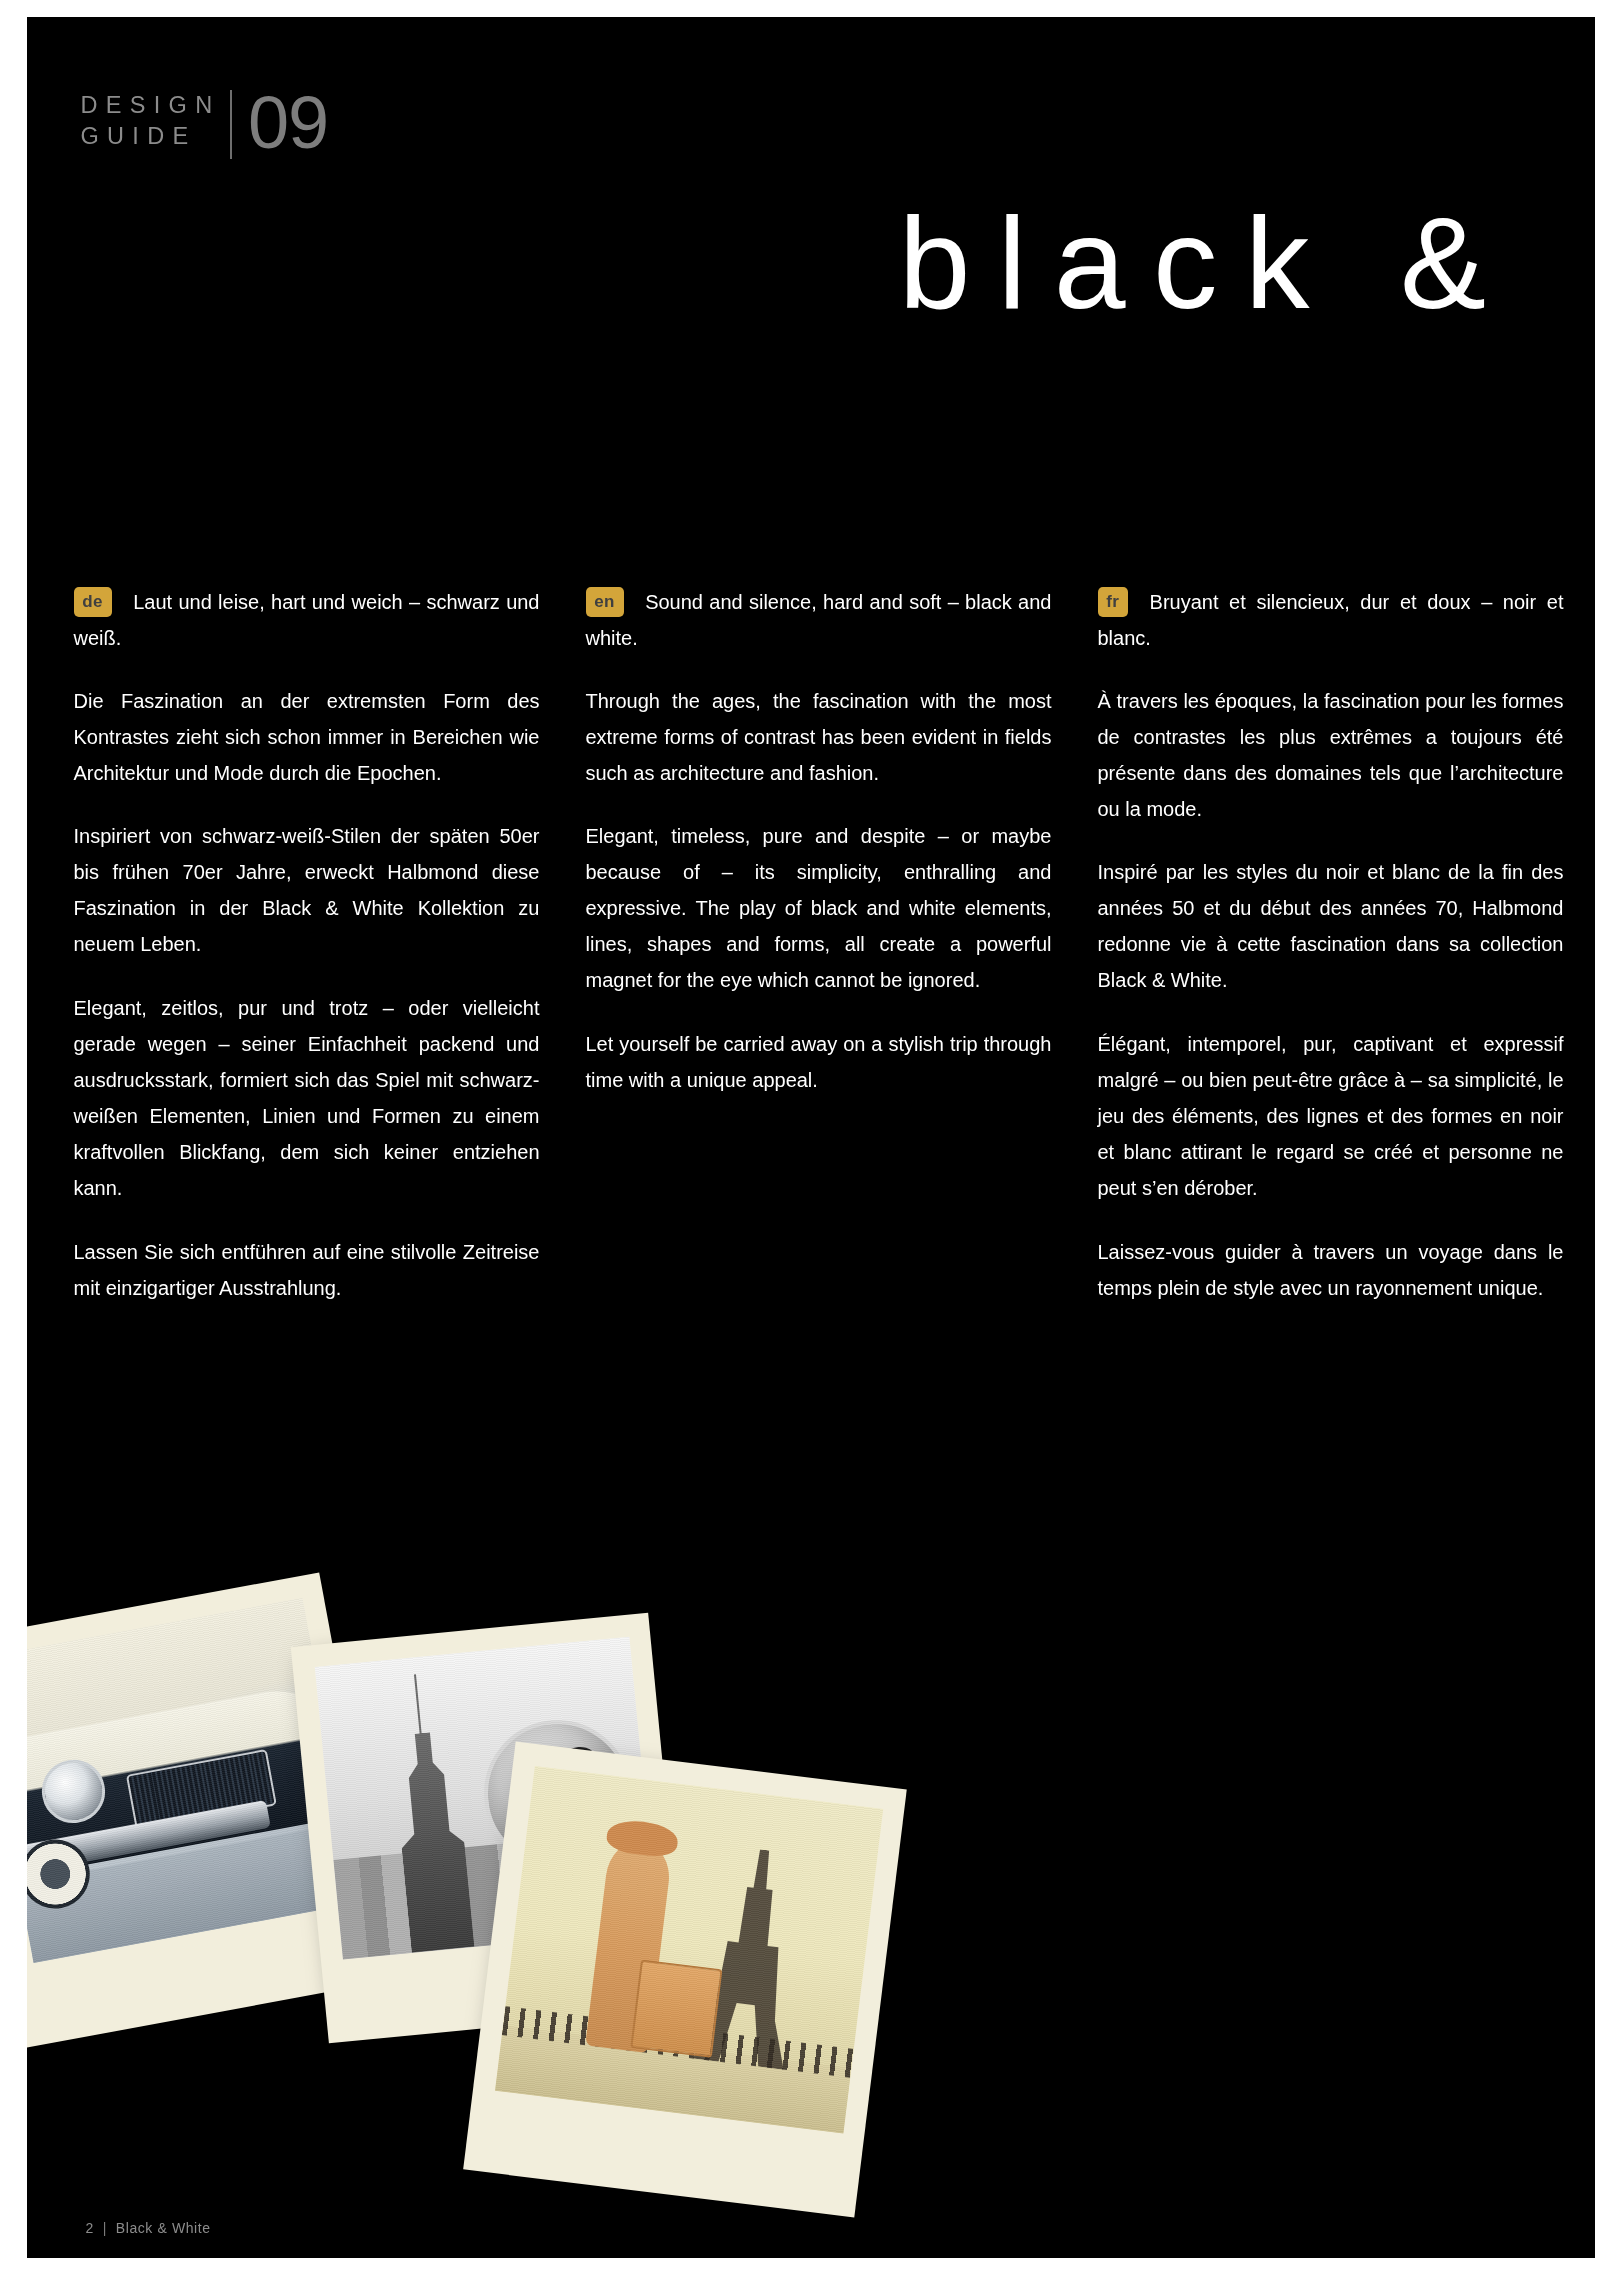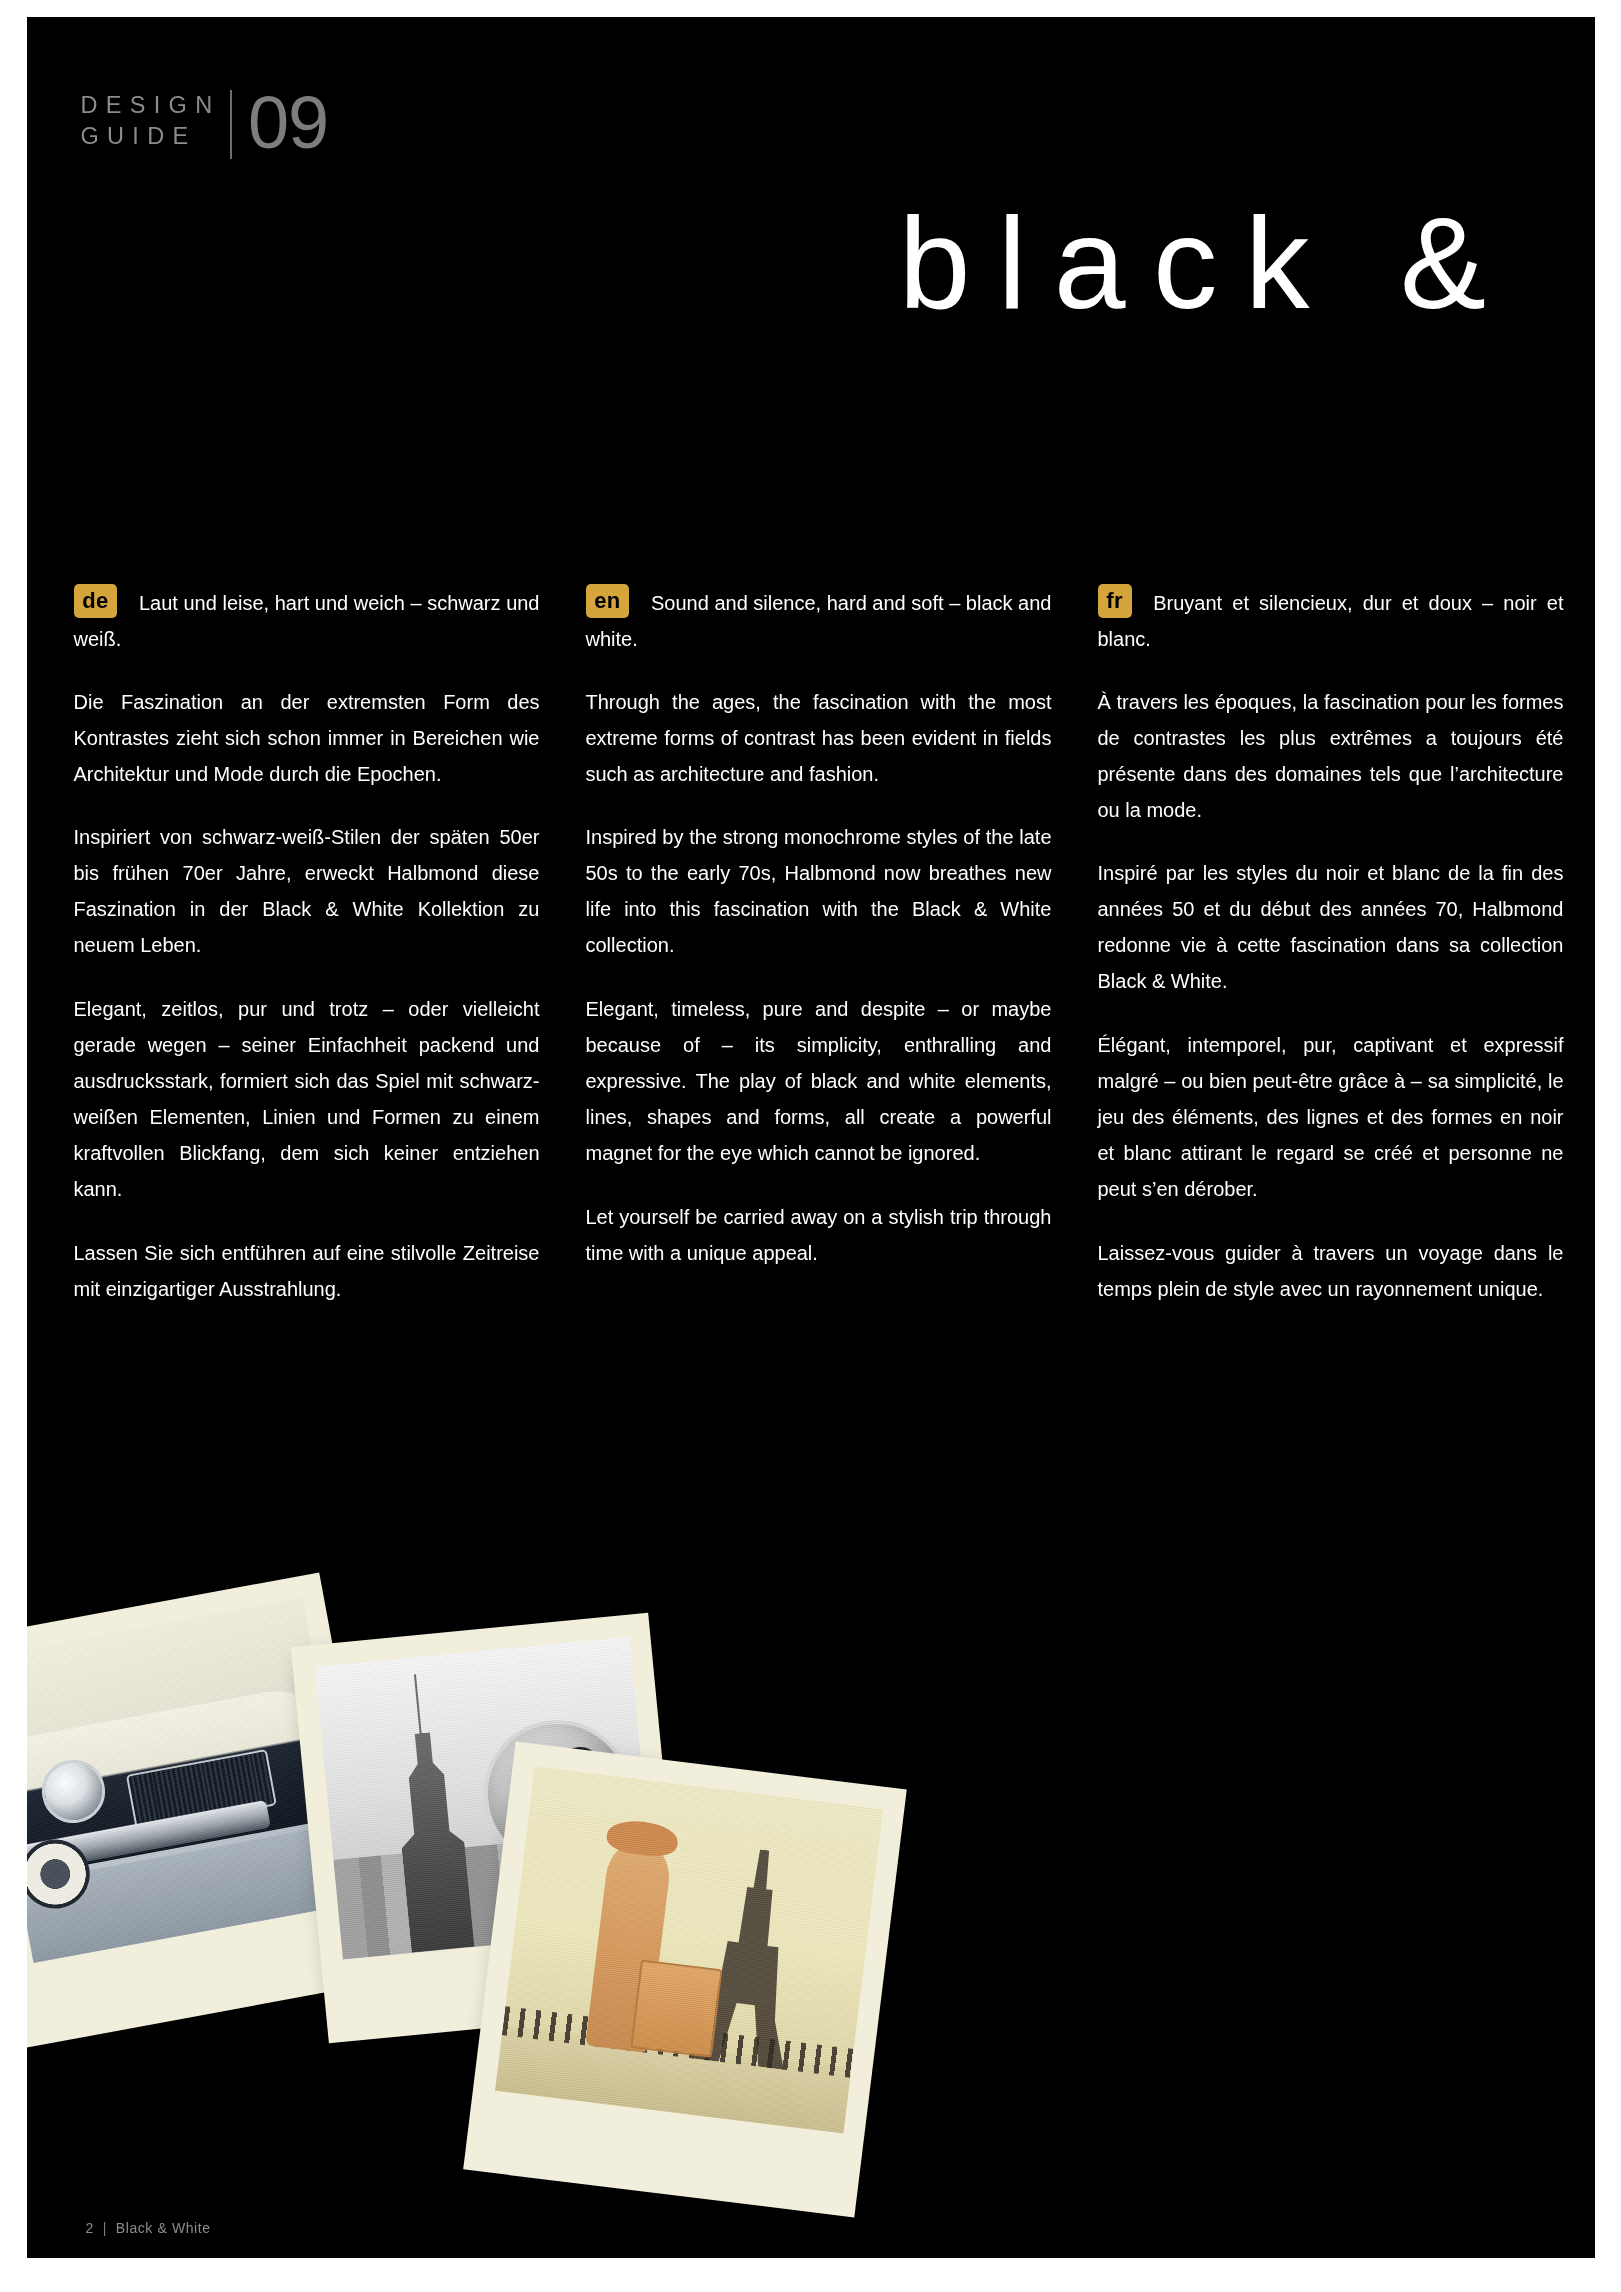--- a/index.html
+++ b/index.html
@@ -93,22 +93,22 @@
     font-weight:300;
     hyphens:none;
   }
   .col p.last{ margin-bottom:0;margin-top:28px; }
   
   .col p{ text-align-last:left; }
 
   .lang-badge{
     display:inline-block;
     background:#d3a53a;
-    color:#000000;
-    font-size:22px;
+    color:#404040;
+    font-size:17px;
     font-weight:700;
     line-height:1;
     padding:5.9px 8.8px 6.9px 8.8px;
     border-radius:4.9px;
     vertical-align:2px;
     margin-right:21.6px;
     letter-spacing:0.3px;
   }
 
   
@@ -301,21 +301,20 @@
         <p><span class="lang-badge">de</span><span>Laut und leise, hart und weich – schwarz und weiß.</span></p>
         <p>Die Faszination an der extremsten Form des Kontrastes zieht sich schon immer in Bereichen wie Architektur und Mode durch die Epochen.</p>
         <p>Inspiriert von schwarz-weiß-Stilen der späten 50er bis frühen 70er Jahre, erweckt Halbmond diese Faszination in der Black &amp; White Kollektion zu neuem Leben.</p>
         <p>Elegant, zeitlos, pur und trotz – oder vielleicht gerade wegen – seiner Einfachheit packend und ausdrucksstark, formiert sich das Spiel mit schwarz-weißen Elementen, Linien und Formen zu einem kraftvollen Blickfang, dem sich keiner entziehen kann.</p>
         <p class="last">Lassen Sie sich entführen auf eine stilvolle Zeitreise mit einzigartiger Ausstrahlung.</p>
       </div>
 
       <div class="col">
         <p><span class="lang-badge">en</span><span>Sound and silence, hard and soft – black and white.</span></p>
         <p>Through the ages, the fascination with the most extreme forms of contrast has been evident in fields such as architecture and fashion.</p>
-        <p>Inspired by the strong monochrome styles of the late 50s to the early 70s, Halbmond now breathes new life into this fascination with the Black &amp; White collection.</p>
         <p>Elegant, timeless, pure and despite – or maybe because of – its simplicity, enthralling and expressive. The play of black and white elements, lines, shapes and forms, all create a powerful magnet for the eye which cannot be ignored.</p>
         <p class="last">Let yourself be carried away on a stylish trip through time with a unique appeal.</p>
       </div>
 
       <div class="col">
         <p><span class="lang-badge">fr</span><span>Bruyant et silencieux, dur et doux – noir et blanc.</span></p>
         <p>À travers les époques, la fascination pour les formes de contrastes les plus extrêmes a toujours été présente dans des domaines tels que l’architecture ou la mode.</p>
         <p>Inspiré par les styles du noir et blanc de la fin des années 50 et du début des années 70, Halbmond redonne vie à cette fascination dans sa collection Black &amp; White.</p>
         <p>Élégant, intemporel, pur, captivant et expressif malgré – ou bien peut-être grâce à – sa simplicité, le jeu des éléments, des lignes et des formes en noir et blanc attirant le regard se créé et personne ne peut s’en dérober.</p>
         <p class="last">Laissez-vous guider à travers un voyage dans le temps plein de style avec un rayonnement unique.</p>

